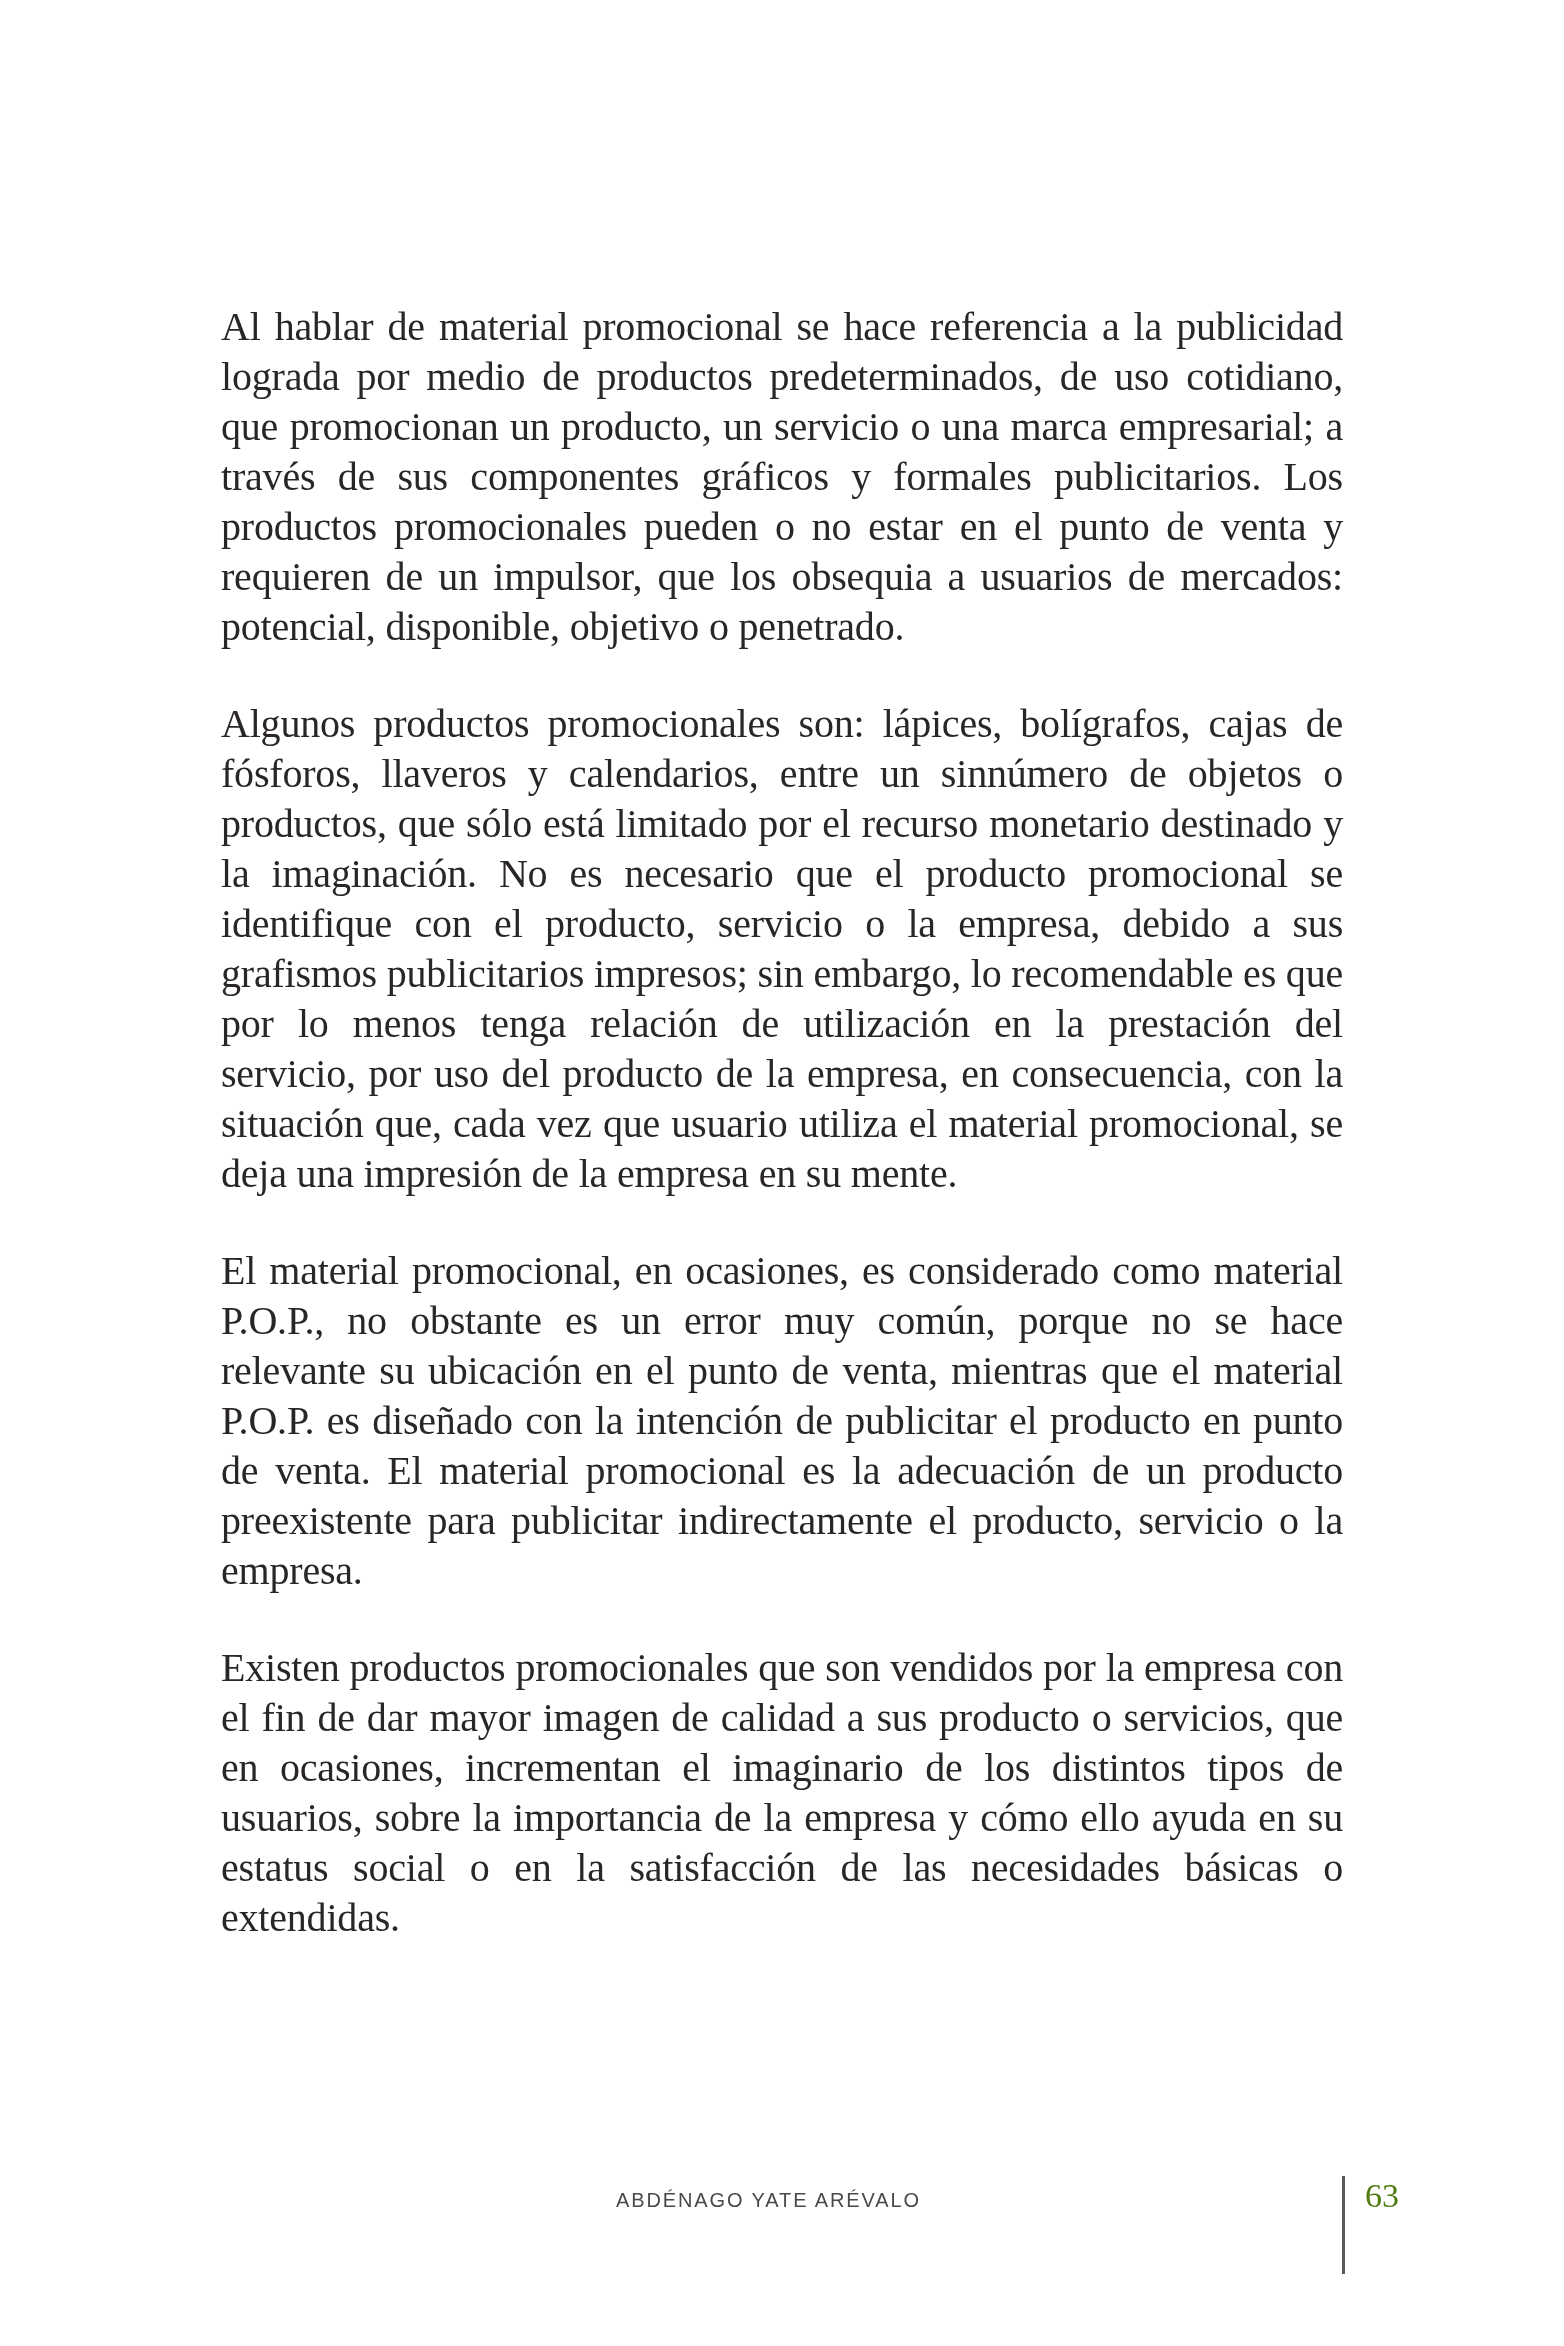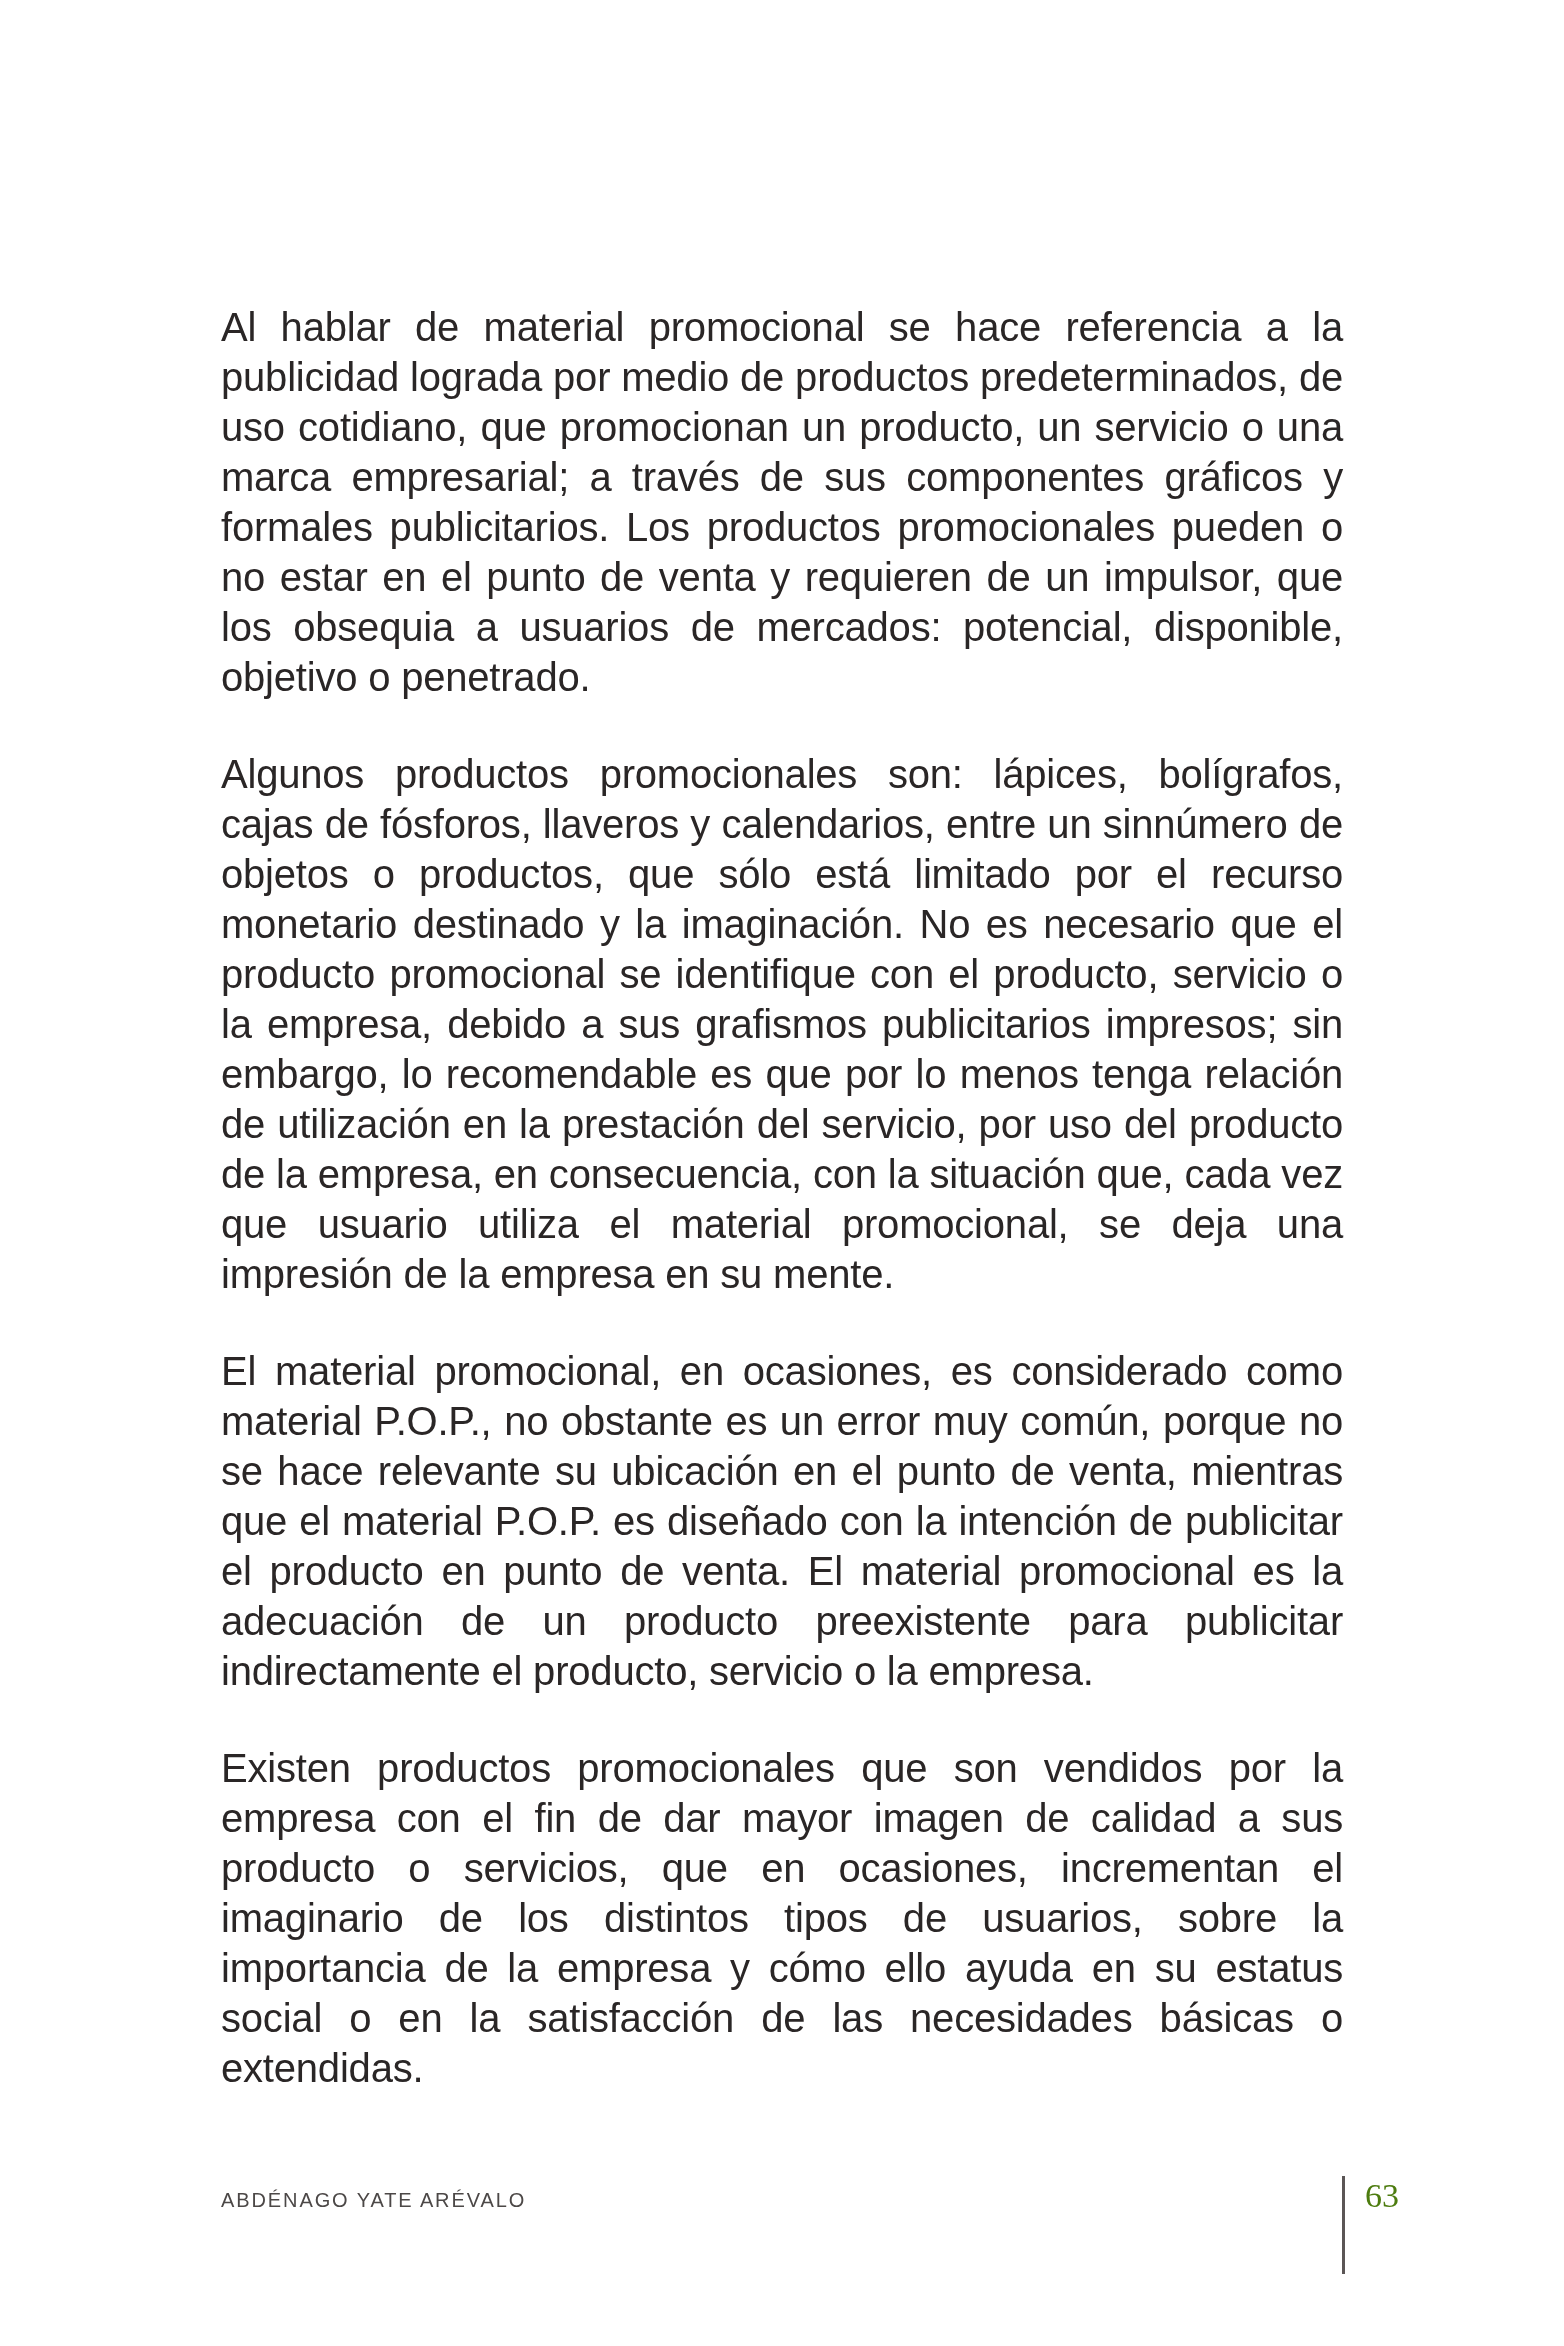--- a/index.html
+++ b/index.html
@@ -24,30 +24,31 @@
   .text-block p {
     margin: 0 0 47px 0;
     font-size: 40px;
     line-height: 50px;
     font-weight: 400;
     letter-spacing: -0.2px;
     text-align: justify;
     text-justify: inter-word;
     color: #2a2626;
     hyphens: none;
+    font-family: Liberation Serif, serif;
   }
   .text-block p:last-child {
     margin-bottom: 16px;
   }
   .footer-author {
     position: absolute;
     left: 221px;
     top: 2190px;
     width: 1095px;
-    text-align: left;
+    text-align: center;
     font-size: 20px;
     line-height: 20px;
     letter-spacing: 1.9px;
     color: #4c4847;
   }
   .footer-rule {
     position: absolute;
     left: 1342px;
     top: 2176px;
     width: 2.8px;

